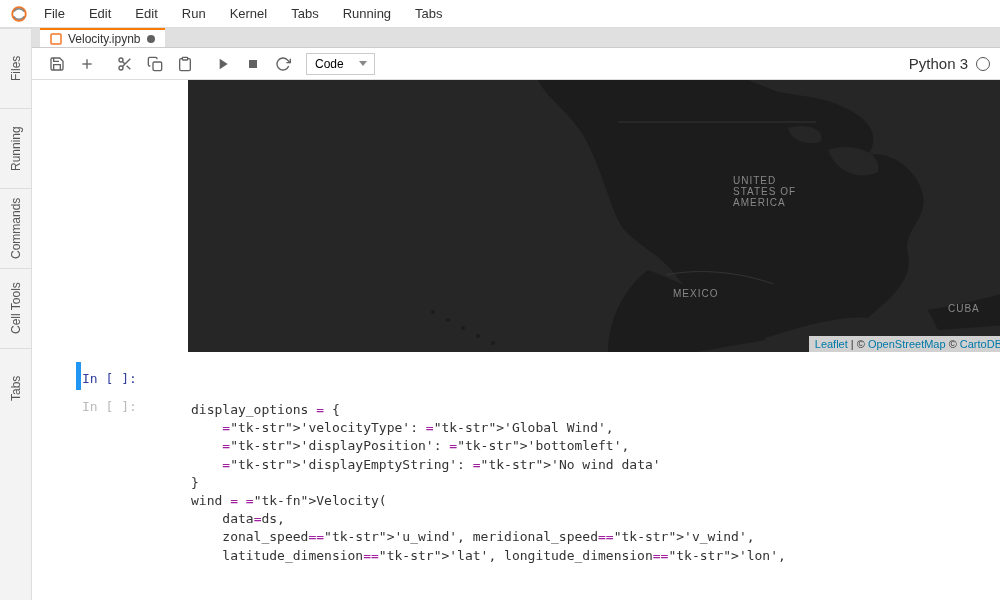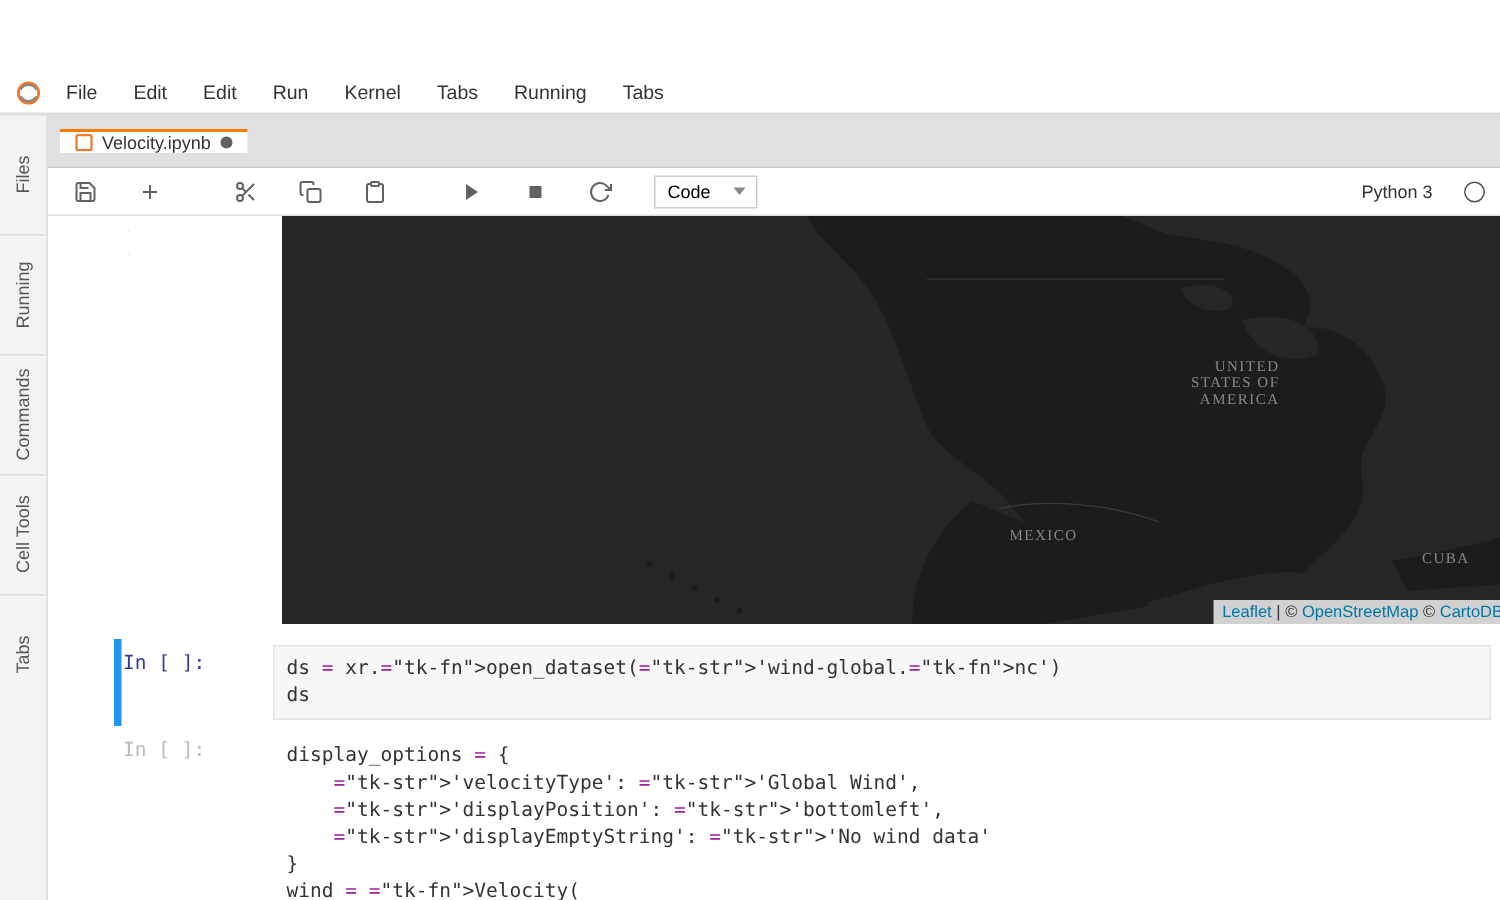--- a/index.html
+++ b/index.html
@@ -1,69 +1,69 @@
 <!DOCTYPE html>
 <html><head>
   <meta charset="utf-8">
   <style>
     * { margin: 0; padding: 0; box-sizing: border-box; }
     body { font-family: -apple-system, BlinkMacSystemFont, "Segoe UI", Helvetica, Arial, sans-serif; font-size: 13px; color: #333; background: #fff; overflow: hidden; }
     
     .app { display: flex; flex-direction: column; width: 1000px; height: 600px; }
     
     
-    .menubar { display: flex; align-items: center; height: 28px; border-bottom: 1px solid #ddd; background: #fff; margin-top: 48px; }
+    .menubar { display: flex; align-items: center; height: 28px; border-bottom: 1px solid #ddd; background: #fff; }
     .logo { width: 32px; display: flex; align-items: center; justify-content: center; padding-left: 6px; }
     .menu-items { display: flex; gap: 0; }
     .menu-item { padding: 4px 12px; cursor: pointer; }
     
     
     .main { display: flex; flex: 1; overflow: hidden; }
     
     
     .sidebar { width: 32px; background: #f3f3f3; border-right: 1px solid #ddd; display: flex; flex-direction: column; }
     .sidebar-tab { height: 80px; border-bottom: 1px solid #ddd; display: flex; align-items: center; justify-content: center; writing-mode: vertical-rl; transform: rotate(180deg); font-size: 12px; cursor: pointer; color: #555; }
     
     
     .content { flex: 1; display: flex; flex-direction: column; background: #fff; overflow: hidden; }
     
     
-    .tabbar { display: flex; height: 36px; background: #e0e0e0; border-bottom: 1px solid #ccc; padding-top: 0; align-items: center; }
+    .tabbar { display: flex; height: 20px; background: #e0e0e0; border-bottom: 1px solid #ccc; padding-top: 0; }
     .tabbar-spacer { width: 8px; }
     .tab { display: flex; align-items: center; padding: 0 10px; background: #fff; border-top: 2px solid #f57c00; font-size: 12px; gap: 6px; }
     .tab-icon { display: inline-flex; }
     .dirty-dot { width: 8px; height: 8px; border-radius: 50%; background: #616161; }
     
     
-    .toolbar { display: flex; align-items: center; height: 32px; border-bottom: 1px solid #ddd; padding: 0 10px; gap: 13px; }
+    .toolbar { display: flex; align-items: center; height: 32px; border-bottom: 1px solid #ddd; padding: 0 10px; gap: 0; }
     .tool-btn { width: 30px; height: 28px; display: inline-flex; align-items: center; justify-content: center; cursor: pointer; color: #616161; }
     .tool-sep { width: 8px; }
     .cell-type { height: 22px; padding: 0 30px 0 8px; font-size: 12px; background: #fff; border: 1px solid #ccc; appearance: none; position: relative; }
     .select-wrap { position: relative; display: inline-flex; align-items: center; margin-left: 8px; }
     .select-wrap::after { content: ''; position: absolute; right: 8px; width: 0; height: 0; border-left: 4px solid transparent; border-right: 4px solid transparent; border-top: 5px solid #888; pointer-events: none; }
     .toolbar-spacer { flex: 1; }
-    .kernel-name { font-size: 12px; color: #333; margin-right: 8px; }
+    .kernel-name { font-size: 15px; color: #333; margin-right: 8px; }
     .kernel-indicator { width: 14px; height: 14px; border: 1.5px solid #555; border-radius: 50%; }
     
     
     .notebook { flex: 1; overflow-y: auto; background: #fff; }
     .cell { display: flex; padding: 4px 6px 4px 50px; position: relative; }
     .cell-prompt { width: 100px; text-align: left; padding-right: 12px; font-family: "SF Mono", Monaco, Menlo, Consolas, monospace; font-size: 13px; color: #303F9F; flex-shrink: 0; padding-top: 5px; }
     .cell-prompt.inactive { color: #bbb; }
     .cell-body { flex: 1; }
     .cell.selected { }
     .cell.selected::before { content: ''; position: absolute; left: 44px; top: 0; bottom: 0; width: 5px; background: #2196f3; }
     .cell-input { background: #f7f7f7; border: 1px solid #e5e5e5; padding: 6px 8px; font-family: "SF Mono", Monaco, Menlo, Consolas, monospace; font-size: 13px; line-height: 1.4; white-space: pre; overflow-x: auto; }
     .cell.selected .cell-input { background: #f7f7f7; }
     
     
     .map-output { margin: 0 6px 10px 156px; }
     .map { position: relative; width: 820px; height: 272px; background: #262626; overflow: hidden; }
     .map svg { position: absolute; top: 0; left: 0; }
-    .map-label { position: absolute; color: #888; font-size: 10px; letter-spacing: 1px; text-align: right; font-family: Liberation Serif, serif; }
+    .map-label { position: absolute; color: #888; font-size: 10px; letter-spacing: 1px; text-align: left; font-family: Liberation Sans, sans-serif; }
     .map-attrib { position: absolute; bottom: 0; right: 0; background: rgba(240,240,240,0.85); font-size: 11px; padding: 2px 6px; color: #333; }
     .map-attrib a { color: #0078a8; text-decoration: none; }
     .tk-op { color: #a020a0; }
     
     
     .ico { width: 16px; height: 16px; }
     
     .cursor-caret { position: absolute; left: 86px; top: 152px; width: 1px; height: 16px; }
   </style>
 </head>
@@ -205,24 +205,20 @@
             <div class="map-label" style="left:485px; top:208px;">MEXICO</div>
             <div class="map-label" style="left:760px; top:223px;">CUBA</div>
             <div class="map-attrib">
               <a>Leaflet</a><span> | © </span><a>OpenStreetMap</a><span> © </span><a>CartoDB</a>
             </div>
           </div>
         </div>
 
         <div class="cell selected">
           <div class="cell-prompt">In [ ]:</div>
-          <div class="cell-body">
-            <div class="cell-input" id="code1">ds <span class="tk-op">=</span> xr.<span class<span="" class="tk-op">=</span>"tk-fn"&gt;open_dataset(<span class<span="" class="tk-op">=</span>"tk-str"&gt;'wind-global.<span class<span="" class="tk-op">=</span>"tk-fn"&gt;nc')
-ds</div>
-          </div>
         </div>
 
         <div class="cell">
           <div class="cell-prompt inactive">In [ ]:</div>
           <div class="cell-body">
             <div class="cell-input" style="background:#fff;border-color:transparent" id="code2">display_options <span class="tk-op">=</span> {
     <span class<span="" class="tk-op">=</span>"tk-str"&gt;'velocityType': <span class<span="" class="tk-op">=</span>"tk-str"&gt;'Global Wind',
     <span class<span="" class="tk-op">=</span>"tk-str"&gt;'displayPosition': <span class<span="" class="tk-op">=</span>"tk-str"&gt;'bottomleft',
     <span class<span="" class="tk-op">=</span>"tk-str"&gt;'displayEmptyString': <span class<span="" class="tk-op">=</span>"tk-str"&gt;'No wind data'
 }

